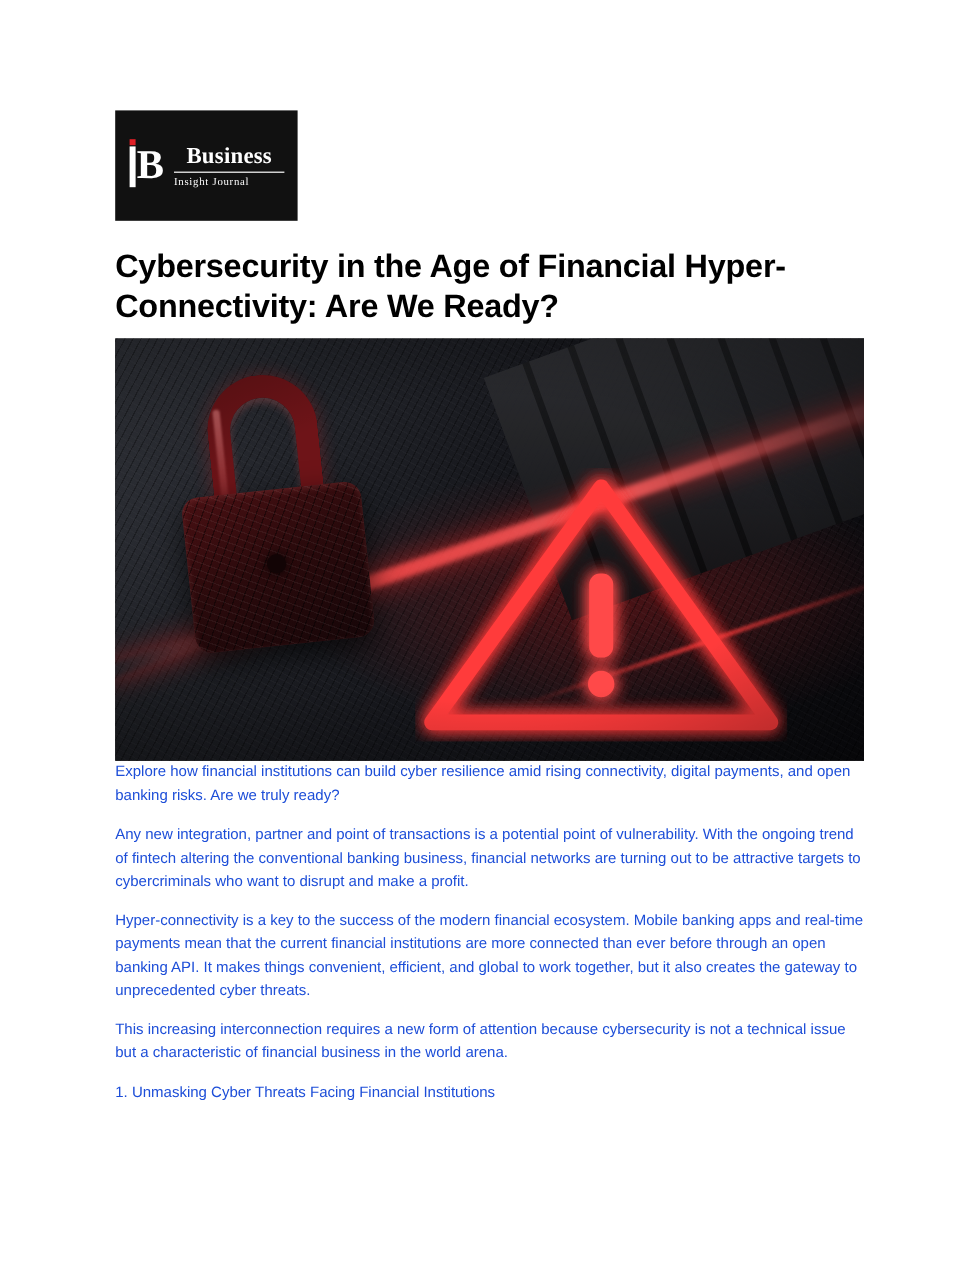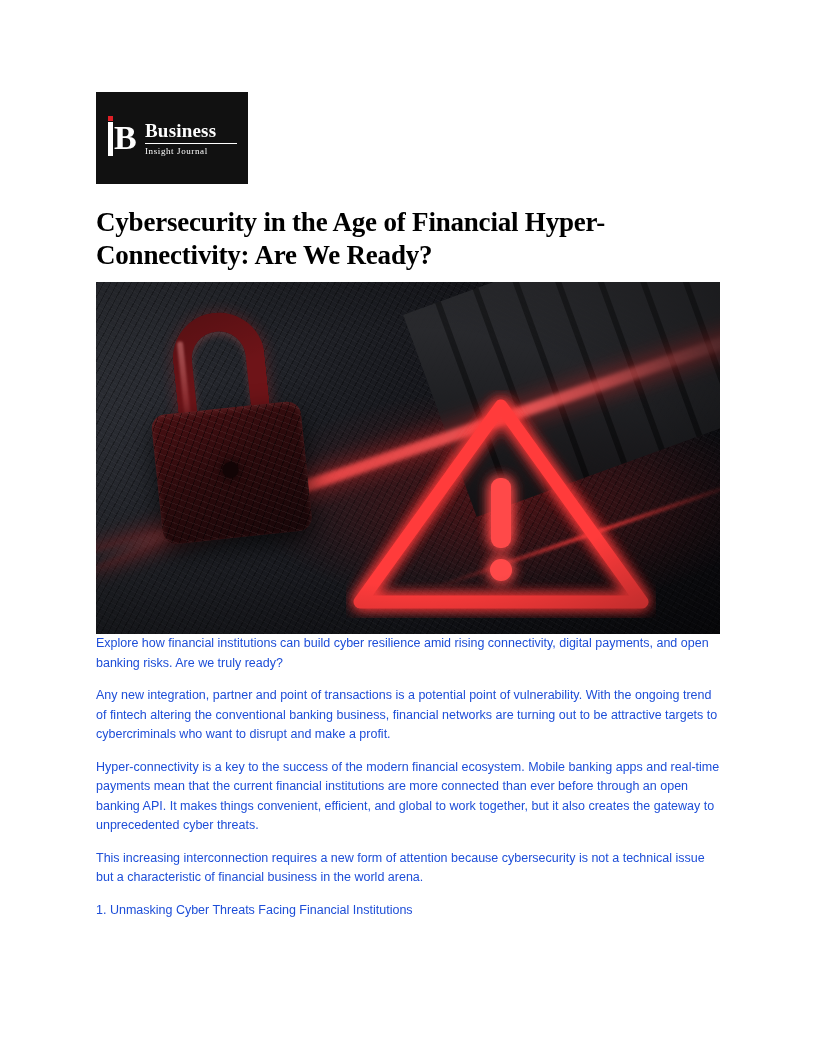--- a/index.html
+++ b/index.html
@@ -75,38 +75,39 @@
     flex-direction: column;
     justify-content: center;
   }
   .logo-title {
     font-family: "Liberation Serif", serif;
     font-weight: bold;
     font-size: 19px;
     line-height: 21px;
     color: #ffffff;
     letter-spacing: 0.2px;
+    text-align: center;
   }
   .logo-rule {
     height: 1px;
     background: #ffffff;
     margin: 2px 0 2px 0;
     width: 92px;
   }
   .logo-sub {
     font-family: "Liberation Serif", serif;
     font-size: 9px;
     line-height: 10px;
     color: #ffffff;
     letter-spacing: 0.6px;
   }
 
   
   h1.headline {
-    font-family: Liberation Serif, serif;
+    font-family: Liberation Sans, sans-serif;
     font-size: 27px;
     line-height: 33px;
     font-weight: bold;
     margin: 22px 0 10px 0;
     color: #000000;
     letter-spacing: -0.2px;
   }
 
   
   .hero {

